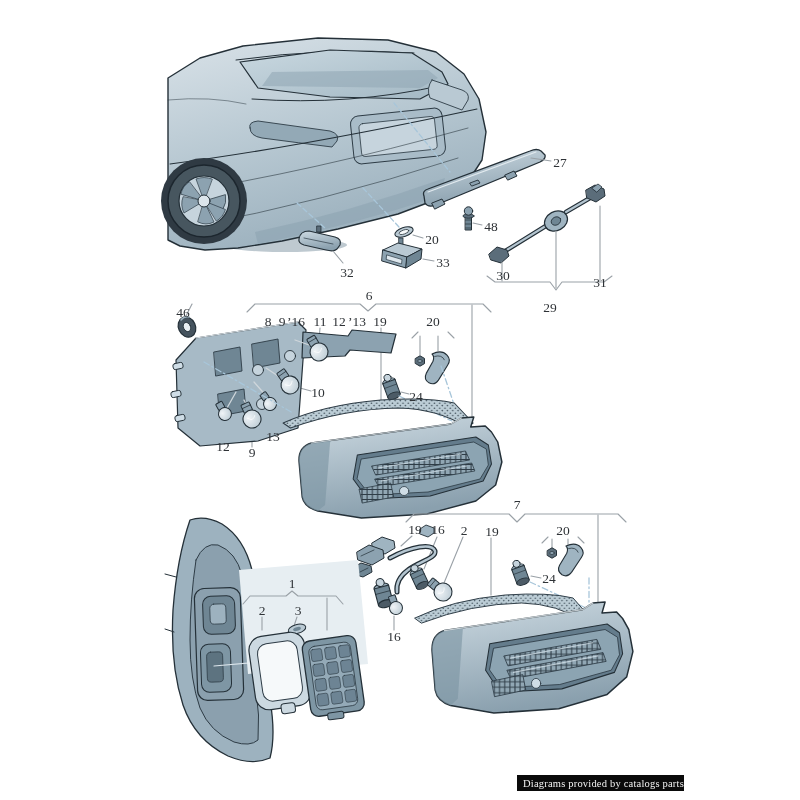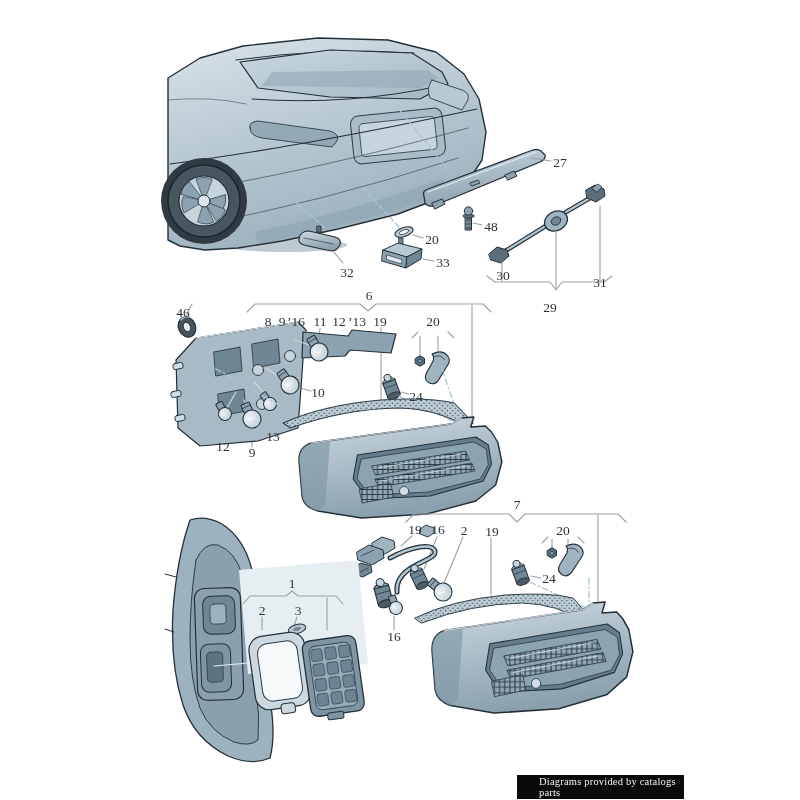--- a/index.html
+++ b/index.html
@@ -2,22 +2,22 @@
 <html><head>
 <meta charset="utf-8">
 <style>
   html,body{margin:0;padding:0;background:#ffffff;}
   .stage{position:relative;width:800px;height:800px;background:#ffffff;overflow:hidden;
          font-family:Liberation Serif, serif;}
   .stage svg{position:absolute;left:0;top:0;}
   svg path,svg line,svg rect,svg ellipse,svg circle,svg polyline{stroke-linejoin:round;stroke-linecap:round;}
   .lbl{position:absolute;transform:translate(-50%,-50%);font-size:13.5px;color:#2e3236;
        white-space:nowrap;line-height:1;}
-  .badge{position:absolute;left:517px;top:775px;width:167px;height:24px;background:#0a0a0a;
-         color:#f2f2f2;font-size:10.5px;display:flex;align-items:center;padding-left:22px;
+  .badge{position:absolute;left:517px;top:775px;width:167px;height:16px;background:#0a0a0a;
+         color:#f2f2f2;font-size:10.5px;display:flex;align-items:center;padding-left:6px;
          box-sizing:border-box;letter-spacing:.2px;}
 </style>
 </head>
 <body>
 
 <div class="stage">
 
 <svg width="800" height="800" viewBox="0 0 800 800">
   <defs>
     <linearGradient id="gBody" x1="0" y1="0" x2="0.4" y2="1">

